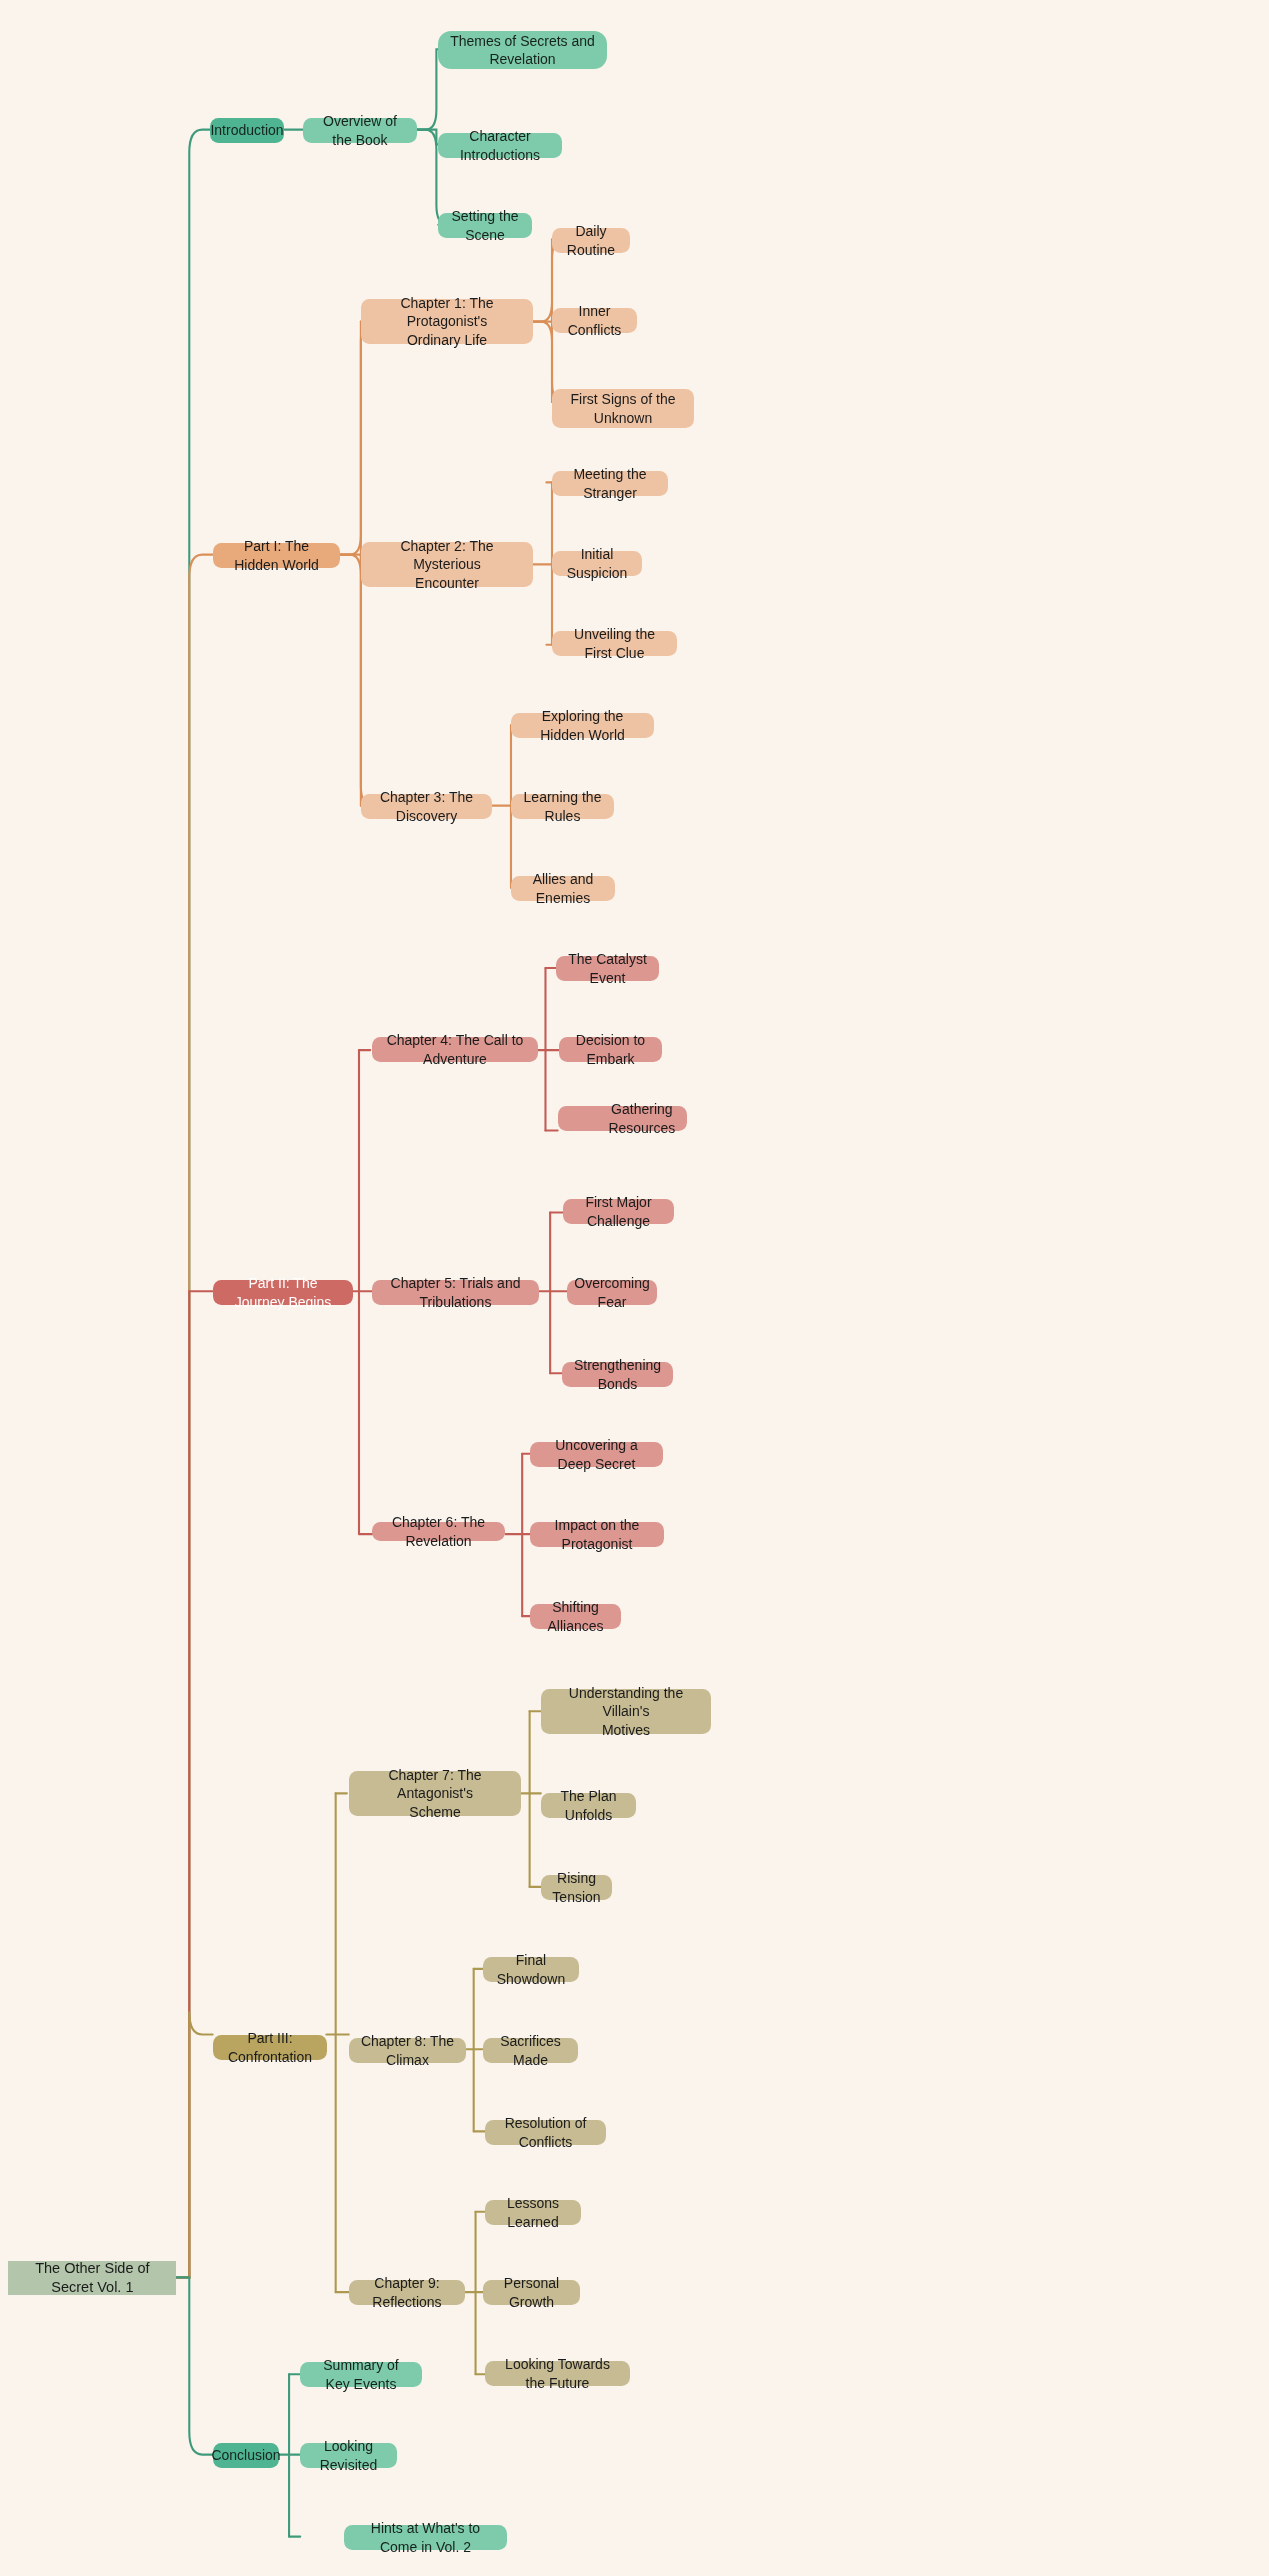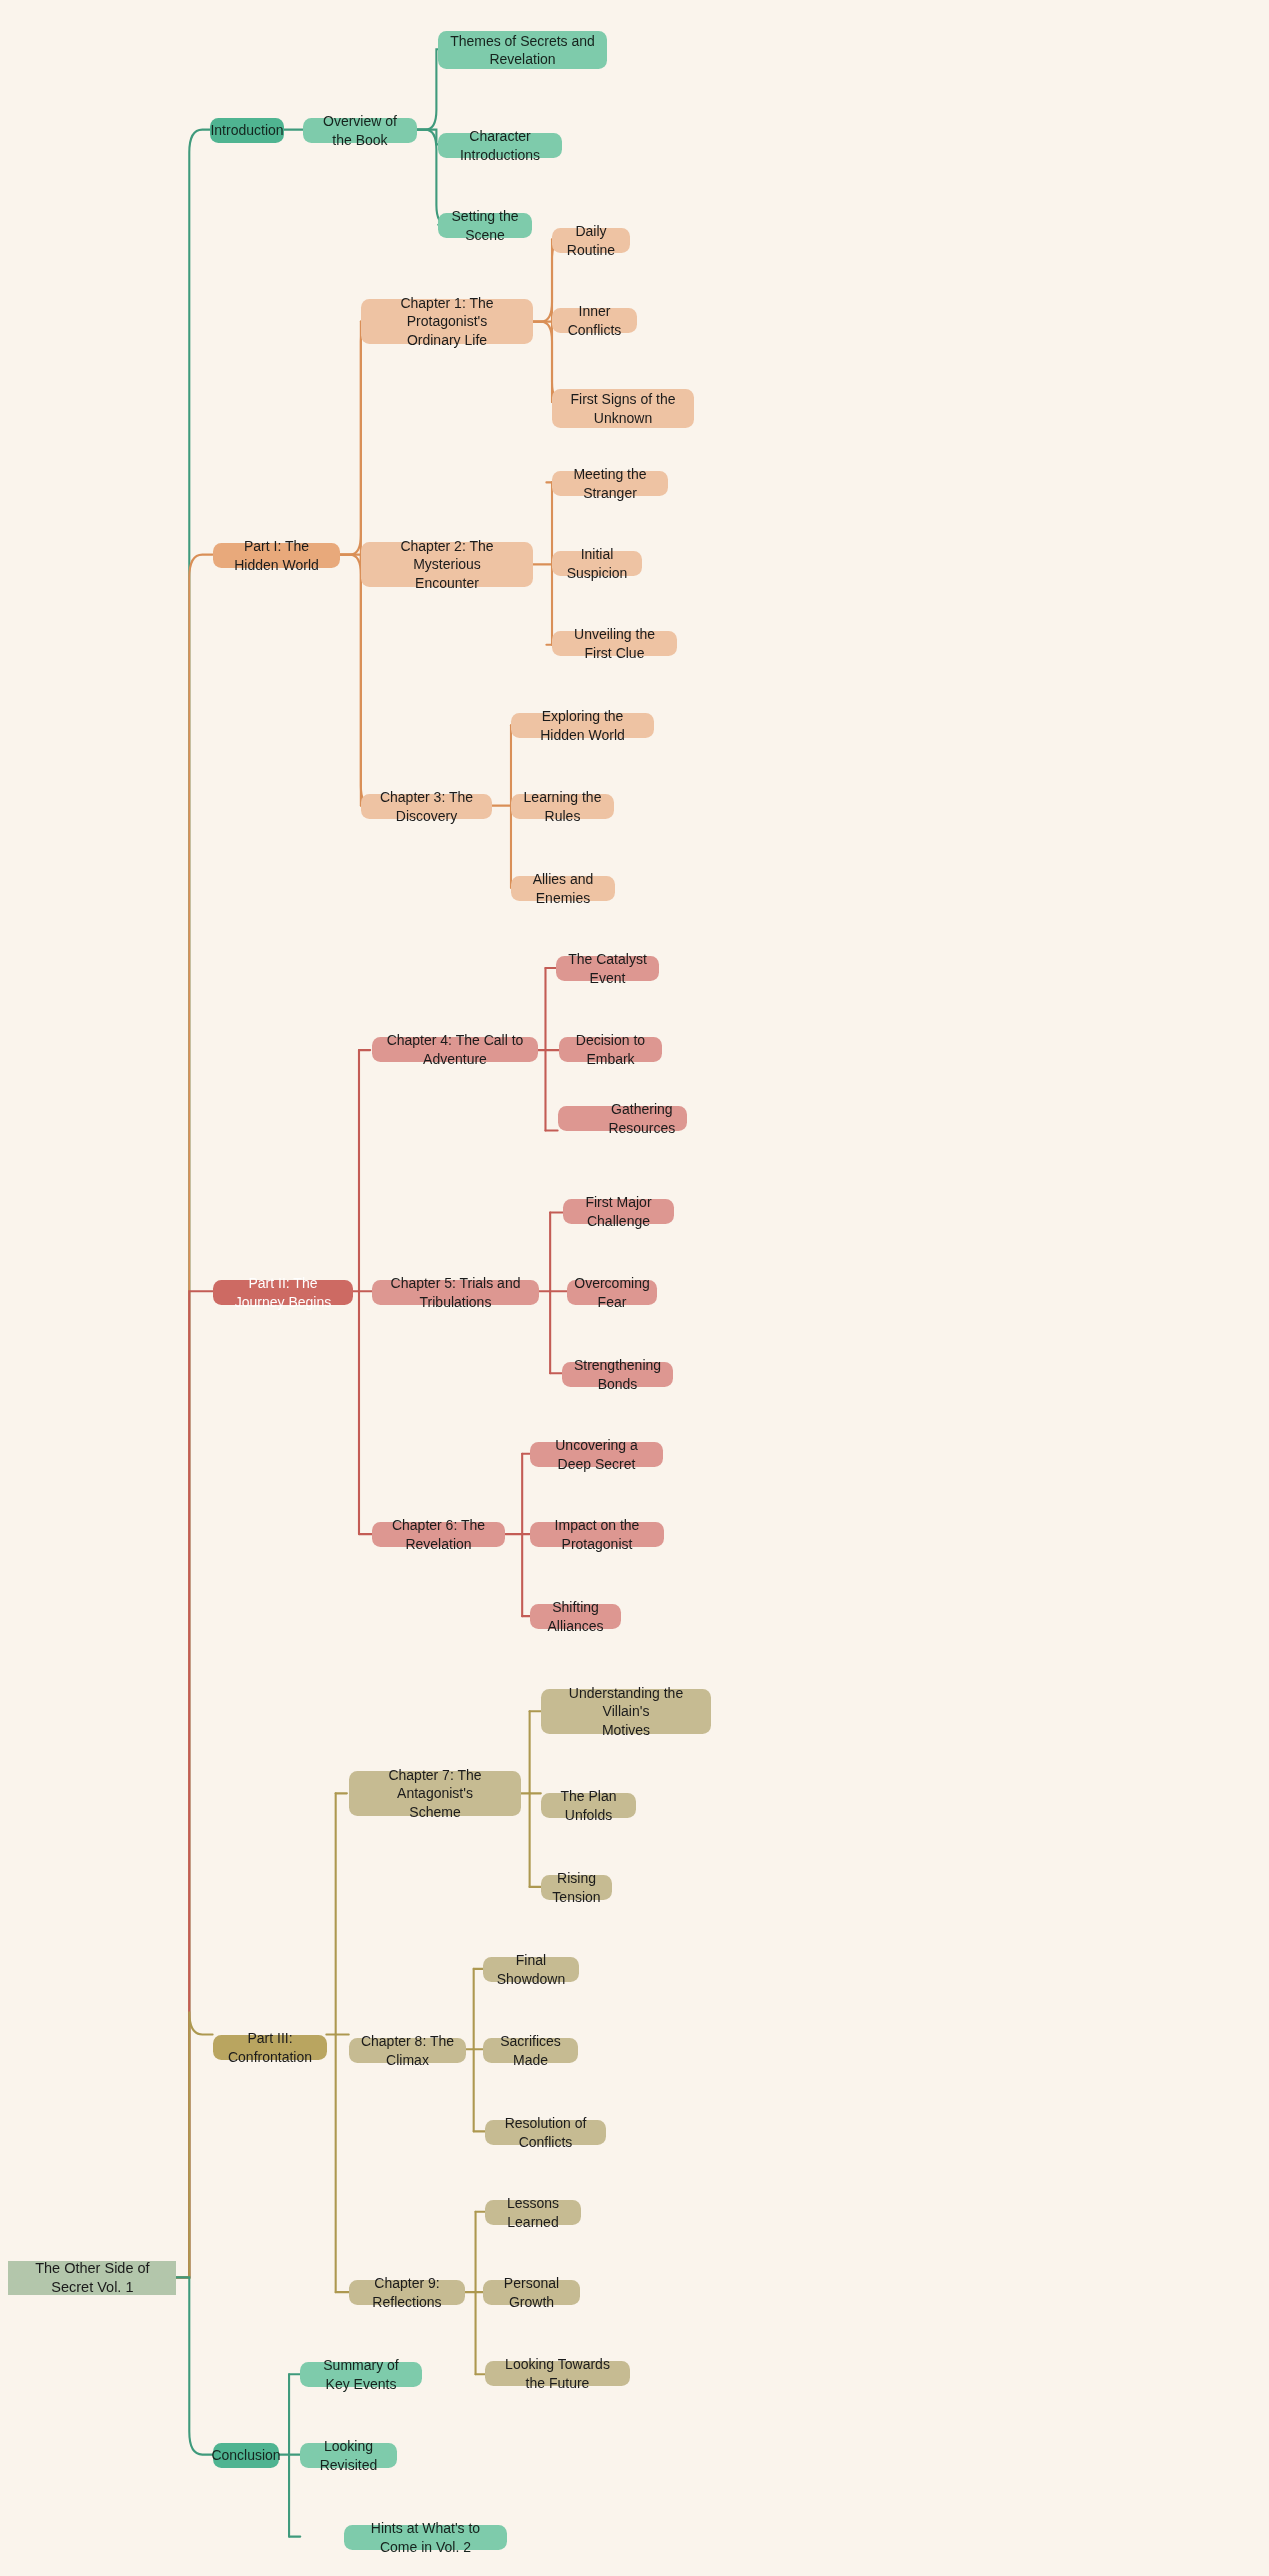--- a/index.html
+++ b/index.html
@@ -166,21 +166,21 @@
 
     </g>
   </svg>
 
   <div class="node root" style="left: 8.4px; top: 2261px; width: 168px; height: 34px;">The Other Side of Secret Vol. 1</div>
 
   <div class="node lv1-green" style="left: 210px; top: 118px; width: 74px; height: 25px;">Introduction</div>
 
   <div class="node lv2-green" style="left: 303px; top: 118px; width: 114px; height: 25px;">Overview of the Book</div>
 
-  <div class="node lv2-green" style="left: 438px; top: 31px; width: 169px; height: 38px;">Themes of Secrets and Revelation</div>
+  <div class="node lv2-green" style="left: 438px; top: 31px; width: 169px; height: 38px; border-radius: 13px;">Themes of Secrets and Revelation</div>
 
   <div class="node lv2-green" style="left: 438px; top: 133px; width: 124px; height: 25px;">Character Introductions</div>
 
   <div class="node lv2-green" style="left: 438px; top: 213px; width: 94px; height: 25px;">Setting the Scene</div>
 
   <div class="node lv1-orange" style="left: 213px; top: 543px; width: 127px; height: 25px;">Part I: The Hidden World</div>
 
   <div class="node lv2-orange" style="left: 361px; top: 299px; width: 172px; height: 45px;">Chapter 1: The Protagonist's
 Ordinary Life</div>
 
@@ -218,21 +218,21 @@
   <div class="node lv2-red" style="left: 558px; top: 1106px; width: 129px; height: 25px; padding-left: 48px;">Gathering Resources</div>
 
   <div class="node lv2-red" style="left: 372px; top: 1280px; width: 167px; height: 25px;">Chapter 5: Trials and Tribulations</div>
 
   <div class="node lv2-red" style="left: 563px; top: 1199px; width: 111px; height: 25px;">First Major Challenge</div>
 
   <div class="node lv2-red" style="left: 567px; top: 1280px; width: 90px; height: 25px;">Overcoming Fear</div>
 
   <div class="node lv2-red" style="left: 562px; top: 1362px; width: 111px; height: 25px;">Strengthening Bonds</div>
 
-  <div class="node lv2-red" style="left: 372px; top: 1522px; width: 133px; height: 25px;">Chapter 6: The Revelation</div>
+  <div class="node lv2-red" style="left: 372px; top: 1522px; width: 133px; height: 19px;">Chapter 6: The Revelation</div>
 
   <div class="node lv2-red" style="left: 530px; top: 1442px; width: 133px; height: 25px;">Uncovering a Deep Secret</div>
 
   <div class="node lv2-red" style="left: 530px; top: 1522px; width: 134px; height: 25px;">Impact on the Protagonist</div>
 
   <div class="node lv2-red" style="left: 530px; top: 1604px; width: 91px; height: 25px;">Shifting Alliances</div>
 
   <div class="node lv1-gold" style="left: 213px; top: 2023px; width: 114px; height: 25px; margin-top: 12px;">Part III: Confrontation</div>
 
   <div class="node lv2-gold" style="left: 349px; top: 1771px; width: 172px; height: 45px;">Chapter 7: The Antagonist's

